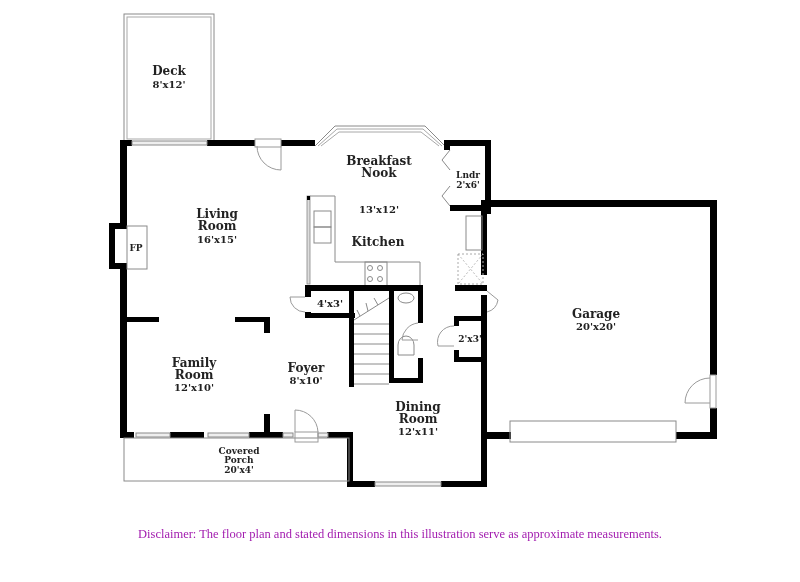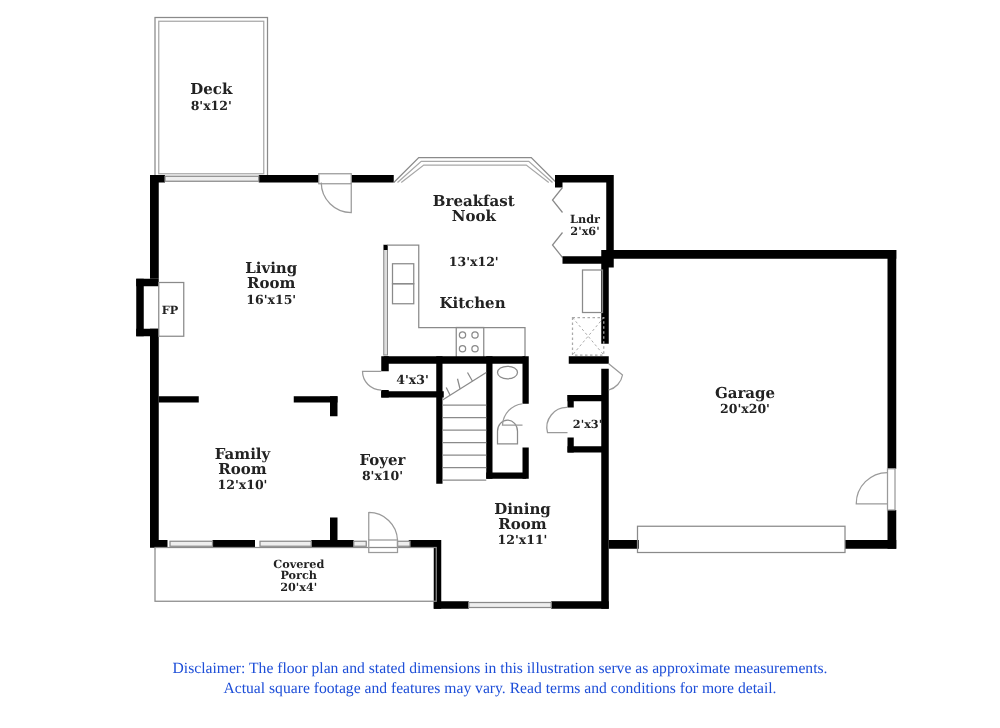--- a/index.html
+++ b/index.html
@@ -7,21 +7,21 @@
     #plan { position: absolute; left: 0; top: 0; width: 800px; height: 582px; }
     .wall { fill: #000; }
     .thin { fill: none; stroke: #8a8a8a; stroke-width: 1; }
     .thin2 { fill: none; stroke: #a8a8a8; stroke-width: 1; }
     .win { fill: #eeeeee; stroke: #8a8a8a; stroke-width: 1; }
     .door { fill: none; stroke: #9a9a9a; stroke-width: 1; }
     .lbl { font-family: "DejaVu Serif", "Liberation Serif", serif; font-weight: bold; fill: #222; text-anchor: middle; }
     .lbl-lg { font-size: 12px; }
     .lbl-sm { font-size: 10px; }
     .lbl-xs { font-size: 9px; }
-    #disclaimer { position: absolute; left: 0; top: 526px; width: 800px; text-align: center; font-family: "Liberation Serif", "DejaVu Serif", serif; font-size: 12.5px; line-height: 16px; color: #1d4ed8; }
+    #disclaimer { position: absolute; left: 0; top: 526px; width: 800px; text-align: center; font-family: "Liberation Serif", "DejaVu Serif", serif; font-size: 12.5px; line-height: 16px; color: #a21caf; }
   </style>
 </head>
 <body>
 
 <svg id="plan" viewBox="0 0 800 582" xmlns="http://www.w3.org/2000/svg">
 
   <g>
     <rect x="124" y="14" width="90" height="128" class="thin"></rect>
     <rect x="127" y="17" width="84" height="122" class="thin2"></rect>
   </g>
@@ -199,14 +199,13 @@
   <text class="lbl lbl-xs" x="239" y="454">Covered</text>
   <text class="lbl lbl-xs" x="239" y="463">Porch</text>
   <text class="lbl lbl-xs" x="239" y="473">20'x4'</text>
 
   <text class="lbl lbl-lg" x="596" y="318">Garage</text>
   <text class="lbl lbl-sm" x="596" y="330">20'x20'</text>
 </svg>
 
 <div id="disclaimer">
   <div>Disclaimer: The floor plan and stated dimensions in this illustration serve as approximate measurements.</div>
-  <div>Actual square footage and features may vary. Read terms and conditions for more detail.</div>
 </div>
 
 </body></html>

